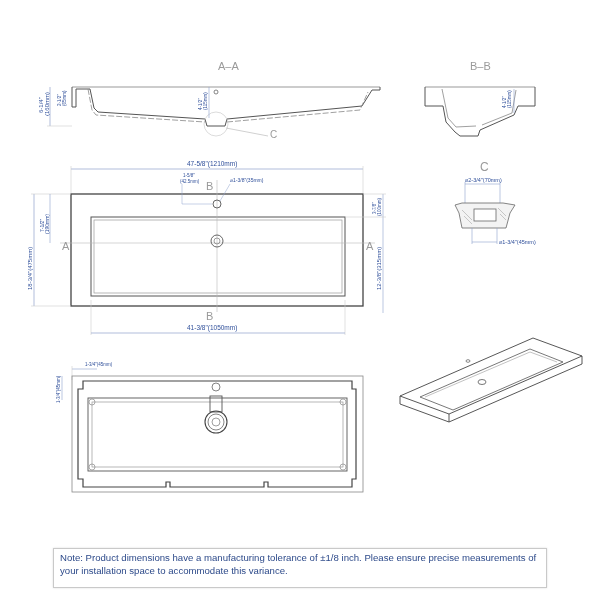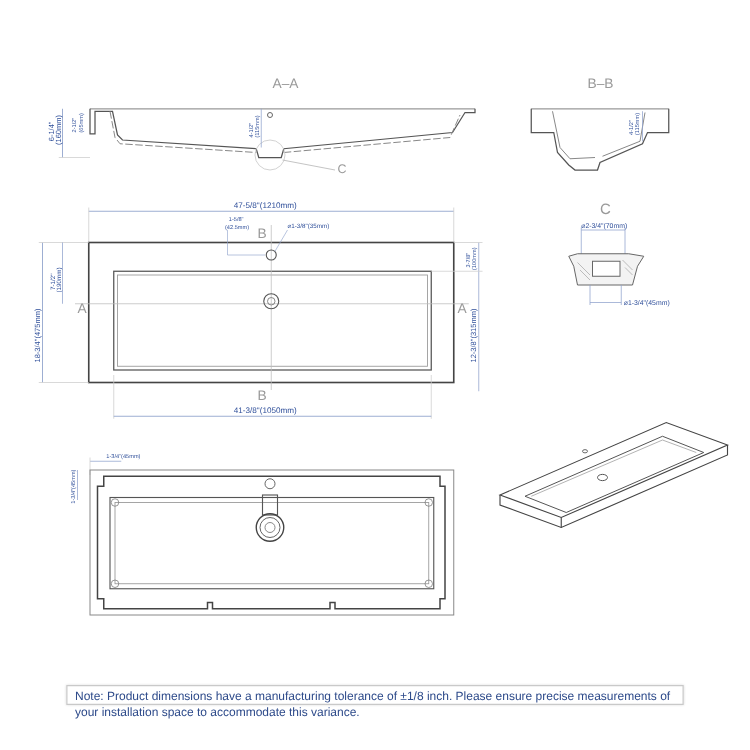--- a/index.html
+++ b/index.html
@@ -1,19 +1,19 @@
 <!DOCTYPE html>
 <html><head>
 <meta charset="utf-8">
 <style>
   html, body { margin:0; padding:0; background:#ffffff; }
   body { width:600px; height:600px; position:relative; overflow:hidden; font-family:"Liberation Sans", sans-serif; }
   svg { position:absolute; left:0; top:0; }
   .note {
-    position:absolute; left:53px; top:548px; width:494px; height:16px;
+    position:absolute; left:53px; top:548px; width:494px; height:40px;
     border:1px solid #c9c9c9; box-shadow:0 0 2px #ddd; background:#fff;
     font-family:"Liberation Sans", sans-serif; font-size:9.6px; line-height:12.5px;
     color:#2d4a8a; padding:3px 6px; box-sizing:border-box;
   }
   .t { font-family:"Liberation Sans", sans-serif; fill:#2f4f9a; }
   .lbl { font-family:"Liberation Sans", sans-serif; fill:#9a9a9a; }
 </style>
 </head>
 <body>
 

